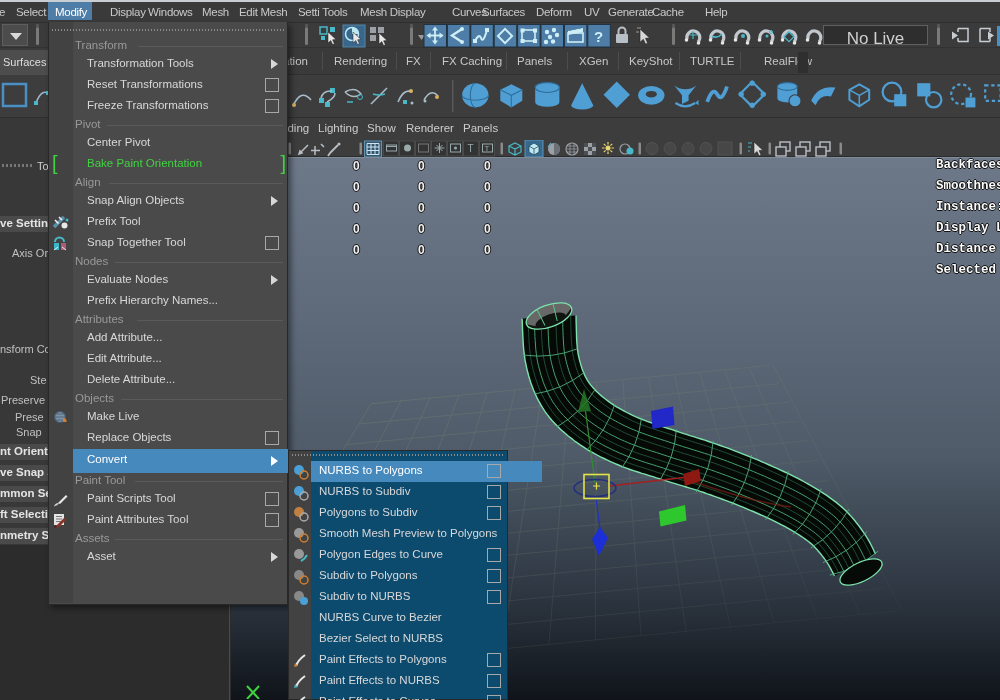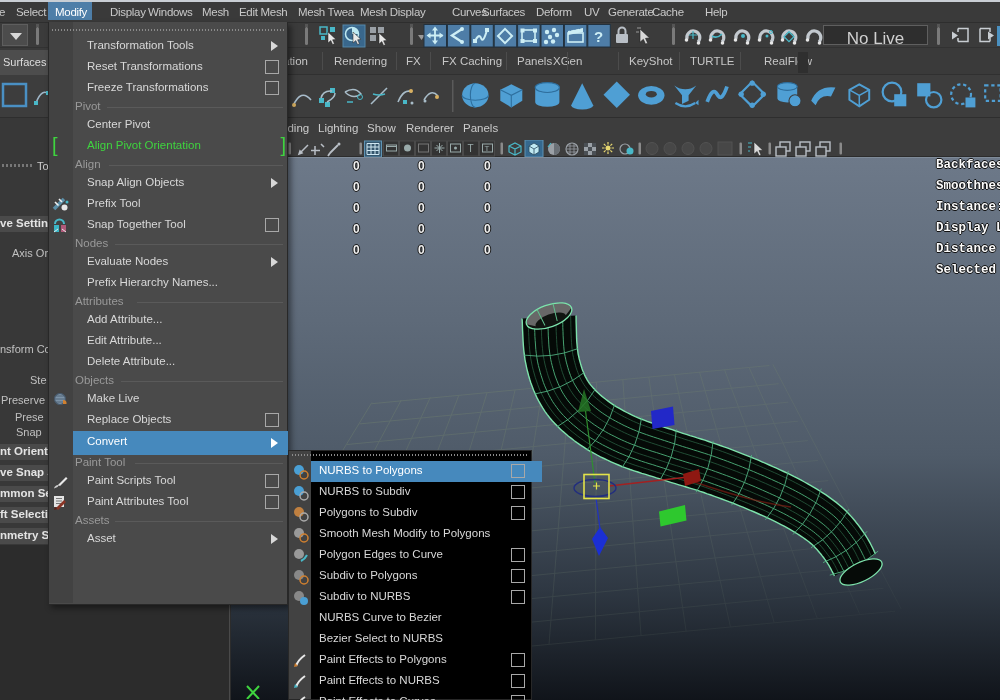--- a/index.html
+++ b/index.html
@@ -67,21 +67,21 @@
 .mhdr span { position:absolute; left:26px; top:1px; }
 .mhdr i { position:absolute; top:8px; height:1px; background:#5a5a5a; right:4px; }
 .mitem { position:relative; height:21px; color:#d8d8d8; font-size:11.5px; }
 .mitem span { position:absolute; left:38px; top:3px; }
 .chk { position:absolute; right:8px; top:3px; width:14px; height:14px; border:1px solid #a8a8a8; }
 .arr { position:absolute; right:9px; top:5px; width:0; height:0;
   border-left:7px solid #d8d8d8; border-top:5px solid transparent; border-bottom:5px solid transparent; }
 .micon { position:absolute; left:3px; top:2px; width:18px; height:17px; }
 
 
-#submenu { left:288px; top:450px; width:244px; height:250px; background:#000000;
+#submenu { left:288px; top:450px; width:220px; height:250px; background:#0c4a6e;
   border:1px solid #282828; }
 #submenu .icol { position:absolute; left:0; top:0; width:22px; height:100%; background:#424242; }
 #submenu .pad { height:0px; }
 .sitem { position:relative; height:21px; color:#d8d8d8; font-size:11.5px; }
 .sitem span { position:absolute; left:30px; top:3px; }
 .sitem .chk { right:6px; }
 .shl { position:absolute; left:22px; top:0; width:231px; height:21px; background:#4689bd; }
 </style>
 </head>
 <body>
@@ -90,21 +90,21 @@
   <div class="abs" id="topstrip"></div>
   <div class="abs" id="menubar">
     <div id="modhl"></div>
     <span style="left:-1px">e</span>
     <span style="left:16px">Select</span>
     <span style="left:55px;color:#fff">Modify</span>
     <span style="left:110px">Display</span>
     <span style="left:148px">Windows</span>
     <span style="left:202px">Mesh</span>
     <span style="left:239px">Edit Mesh</span>
-    <span style="left:298px">Mesh Twea</span>
+    <span style="left:298px">Setti Tools</span>
     <span style="left:360px">Mesh Display</span>
     <span style="left:452px">Curves</span>
     <span style="left:482px">Surfaces</span>
     <span style="left:536px">Deform</span>
     <span style="left:584px">UV</span>
     <span style="left:608px">Generate</span>
     <span style="left:652px">Cache</span>
     <span style="left:705px">Help</span>
   </div>
 
@@ -218,21 +218,21 @@
 
   <div class="abs" id="tabs">
     <div id="surftab">
         <b>Surfaces</b>
       </div>
     <span style="left:283px">ation</span>
     <span style="left:334px">Rendering</span>
     <span style="left:406px">FX</span>
     <span style="left:442px">FX Caching</span>
     <span style="left:517px">Panels</span>
-    <span style="left:553px">XGen</span>
+    <span style="left:579px">XGen</span>
     <span style="left:629px">KeyShot</span>
     <span style="left:690px">TURTLE</span>
     <span style="left:764px">RealFlow</span>
     <i class="sep" style="left:322px"></i>
       <i class="sep" style="left:396px"></i>
     <i class="sep" style="left:430px"></i>
       <i class="sep" style="left:506px"></i>
     <i class="sep" style="left:567px"></i>
       <i class="sep" style="left:618px"></i>
     <i class="sep" style="left:679px"></i>
@@ -601,41 +601,45 @@
       <div class="hudr" style="top:64px">Display La</div>
       <div class="hudr" style="top:85px">Distance</div>
       <div class="hudr" style="top:106px">Selected</div>
     </div>
   </div>
 
   <div class="abs" id="mainmenu">
     <div class="icol"></div>
     <div class="pad"></div>
     <div class="tearoff"></div>
+    <div class="mhdr" style="height:18px">
+        <span style="top:3px">Transform</span>
+        <i style="left:89px;top:10px"></i>
+      </div>
     <div class="mitem">
         <span>Transformation Tools</span>
         <div class="arr"></div>
       </div>
     <div class="mitem">
         <span>Reset Transformations</span>
         <div class="chk"></div>
       </div>
     <div class="mitem">
         <span>Freeze Transformations</span>
         <div class="chk"></div>
       </div>
     <div class="mhdr">
         <span>Pivot</span>
         <i style="left:58px"></i>
       </div>
     <div class="mitem">
         <span>Center Pivot</span>
       </div>
     <div class="mitem" id="bake">
-        <span style="color:#3fd43f">Align Pivot Orientation</span>
+        <span style="color:#3fd43f">Bake Paint Orientation</span>
       <b style="position:absolute;left:3px;top:-2px;color:#3fd43f;font-size:20px;font-weight:normal;">[</b>
       <b style="position:absolute;right:1px;top:-2px;color:#3fd43f;font-size:20px;font-weight:normal;">]</b>
     </div>
     <div class="mhdr">
         <span>Align</span>
         <i style="left:60px"></i>
       </div>
     <div class="mitem">
         <span>Snap Align Objects</span>
         <div class="arr"></div>
@@ -759,21 +763,21 @@
       </div>
     <div class="sitem">
         <span>Polygons to Subdiv</span>
         <div class="chk"></div>
         <svg class="micon" viewBox="0 0 18 17">
           <circle cx="7" cy="7" r="5" fill="#c08040"></circle>
           <circle cx="12" cy="12" r="4" fill="none" stroke="#aaaaaa" stroke-width="1.5"></circle>
         </svg>
       </div>
     <div class="sitem">
-        <span>Smooth Mesh Modify to Polygons</span>
+        <span>Smooth Mesh Preview to Polygons</span>
         <svg class="micon" viewBox="0 0 18 17">
           <circle cx="7" cy="7" r="5" fill="#999999"></circle>
           <circle cx="12" cy="12" r="4" fill="none" stroke="#d08030" stroke-width="1.5"></circle>
         </svg>
       </div>
     <div class="sitem">
         <span>Polygon Edges to Curve</span>
         <div class="chk"></div>
         <svg class="micon" viewBox="0 0 18 17">
           <circle cx="7" cy="7" r="5" fill="#999999"></circle>

